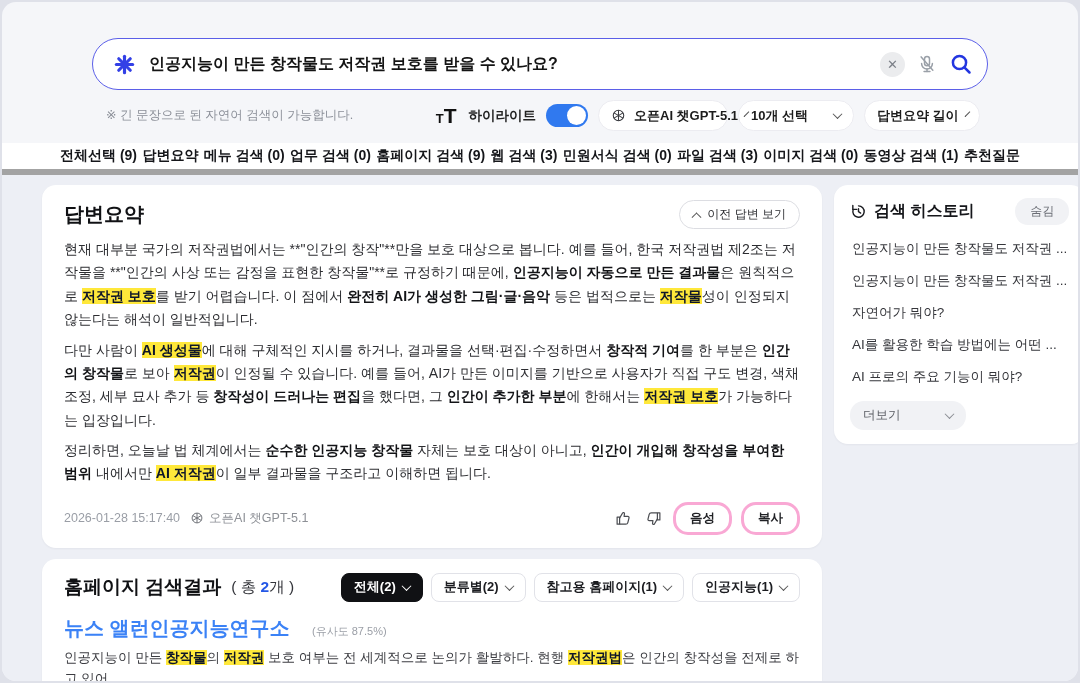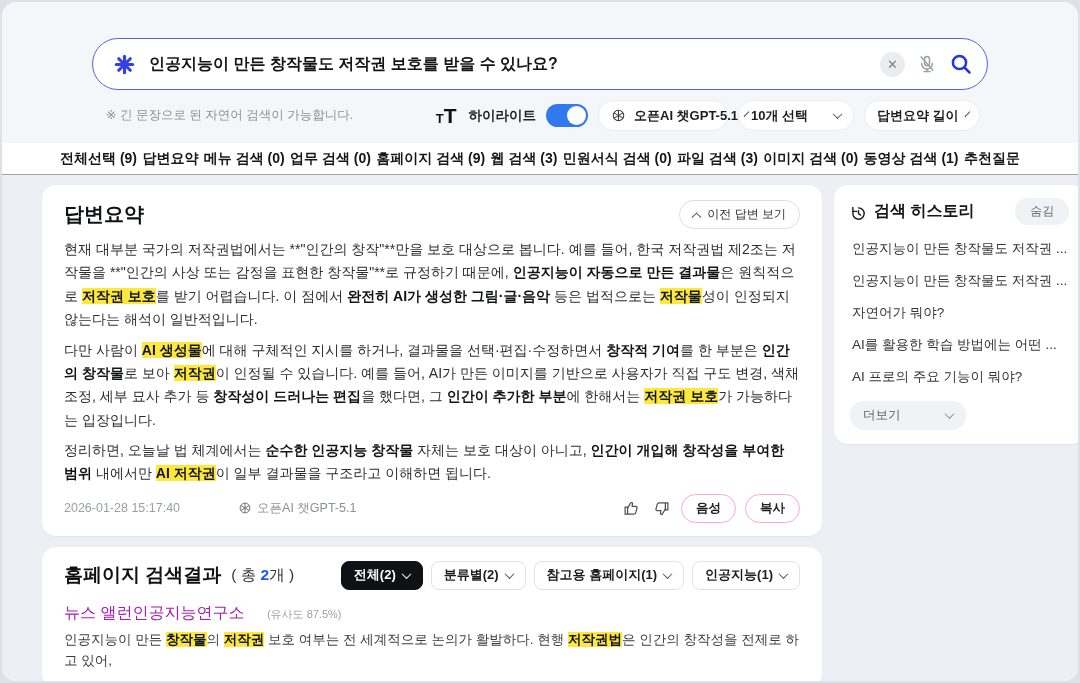--- a/index.html
+++ b/index.html
@@ -33,67 +33,67 @@
   .select-pill { height:31px; background:#fff; border:1px solid #ececf1; border-radius:16px;
                  display:flex; align-items:center; gap:8px; padding:0 12px; font-size:13px;
                  font-weight:700; color:#1c1c1c; cursor:pointer; }
   .select-pill .lbl { white-space:nowrap; }
   .chev { width:7px; height:7px; border-right:1.8px solid #555; border-bottom:1.8px solid #555;
           transform:rotate(45deg) translate(-1px,-1px); display:inline-block; }
   .chev-up { transform:rotate(-135deg) translate(-2px,-2px); }
 
   
   .tabbar { margin-top:12px; background:#fff; height:32px; display:flex; align-items:center;
-            justify-content:space-between; padding:0 58px; border-bottom:1px solid #a3a3a3; }
+            justify-content:space-between; padding:0 58px; border-bottom:6px solid #a3a3a3; }
   .tab { font-size:14px; font-weight:700; color:#15161a; cursor:pointer; white-space:nowrap; }
 
   
   .content { background:#edeff5; height:100%; display:flex; gap:12px; padding:10px 40px 0 40px; }
   .col-left { flex:0 0 780px; display:flex; flex-direction:column; gap:11px; }
   .col-right { flex:1; }
   .card { background:#fff; border-radius:14px; box-shadow:0 1px 2px rgba(30,35,60,.05); }
 
   
   .answer { padding:15px 22px 13px 22px; }
   .answer-head { display:flex; align-items:center; justify-content:space-between; }
   .answer-title { font-size:20px; font-weight:800; color:#101114; }
   .prev-btn { display:flex; align-items:center; gap:7px; border:1px solid #dcdde2; background:#fff;
               border-radius:16px; padding:5px 13px; font-size:12px; color:#2b2c30; cursor:pointer; font-family:inherit; }
   .answer-body { margin-top:9px; }
   .answer-body p { font-size:14px; line-height:1.67; color:#2c2d31; margin:7px 0; }
   .seg-b { font-weight:700; color:#121316; }
   .seg-bh { background:#ffe83a; font-weight:700; color:#0f172a; }
-  .answer-foot { margin-top:8px; display:flex; align-items:center;gap:48px; }
+  .answer-foot { margin-top:16px; display:flex; align-items:center; }
   .stamp { font-size:12.5px; color:#9a9ea6; }
   .model-tag { display:flex; align-items:center; gap:5px; margin-left:10px; font-size:12.5px; color:#8d9096; }
   .foot-right { margin-left:auto; display:flex; align-items:center; gap:9px; }
   .icon-btn { background:none; border:none; cursor:pointer; display:flex; padding:2px; }
-  .pill-btn { border:1px solid #f9a8d4; background:#fff; border-radius:15px; padding:5px 14px;
+  .pill-btn { border:3px solid #f9a8d4; background:#fff; border-radius:15px; padding:5px 14px;
               font-size:12.5px; font-weight:700; color:#202125; cursor:pointer; font-family:inherit; }
 
   
   .results { padding:14px 22px 16px 22px; }
   .res-head { display:flex; align-items:center; }
   .res-title { font-size:19px; font-weight:800; color:#101114; }
   .res-total { font-size:15.5px; color:#33343a; margin-left:10px; }
   .res-total .cnt { color:#2457e6; font-weight:700; }
   .chips { margin-left:auto; display:flex; gap:8px; }
   .chip { height:29px; display:flex; align-items:center; gap:7px; padding:0 12px; border-radius:8px;
           border:1px solid #e1e2e8; background:#fff; font-size:13px; font-weight:700; color:#1b1c20; cursor:pointer; font-family:inherit; }
   .chip.active { background:#101114; border-color:#101114; color:#fff; }
   .chip.active .chev { border-color:#fff; }
   .result-item { margin-top:13px; }
-  .res-link { font-size:16px; font-weight:400; color:#a21caf; cursor:pointer; text-decoration:none; }
+  .res-link { font-size:20px; font-weight:700; color:#3b82f6; cursor:pointer; text-decoration:none; }
   .res-sim { font-size:11px; color:#9a9ea6; margin-left:18px; }
   .res-snippet { margin-top:5px; font-size:13.5px; line-height:1.6; color:#3c3d42; }
 
   
   .history { padding:13px 16px 14px 16px; }
   .hist-head { display:flex; align-items:center; justify-content:space-between; }
-  .hist-title { display:flex; align-items:flex-end; gap:7px; font-size:16px; font-weight:800; color:#15161a; }
+  .hist-title { display:flex; align-items:center; gap:7px; font-size:16px; font-weight:800; color:#15161a; }
   .hide-btn { background:#f1f2f5; border:none; border-radius:13px; padding:5px 15px; font-size:12px;
               color:#6b6e75; cursor:pointer; font-family:inherit; }
   .hist-list { margin-top:8px; }
   .hist-item { font-size:13.5px; color:#35363b; padding:7px 2px; white-space:nowrap; overflow:hidden; cursor:pointer; }
   .more-row { display:flex; margin-top:8px; }
   .more-btn { background:#f1f2f5; border:none; border-radius:14px; padding:6px 13px; width:116px;
               display:flex; align-items:center; justify-content:space-between; font-size:12.5px;
               color:#5a5d63; cursor:pointer; font-family:inherit; }
   .more-btn .chev { border-color:#8a8d93; }
 </style>

